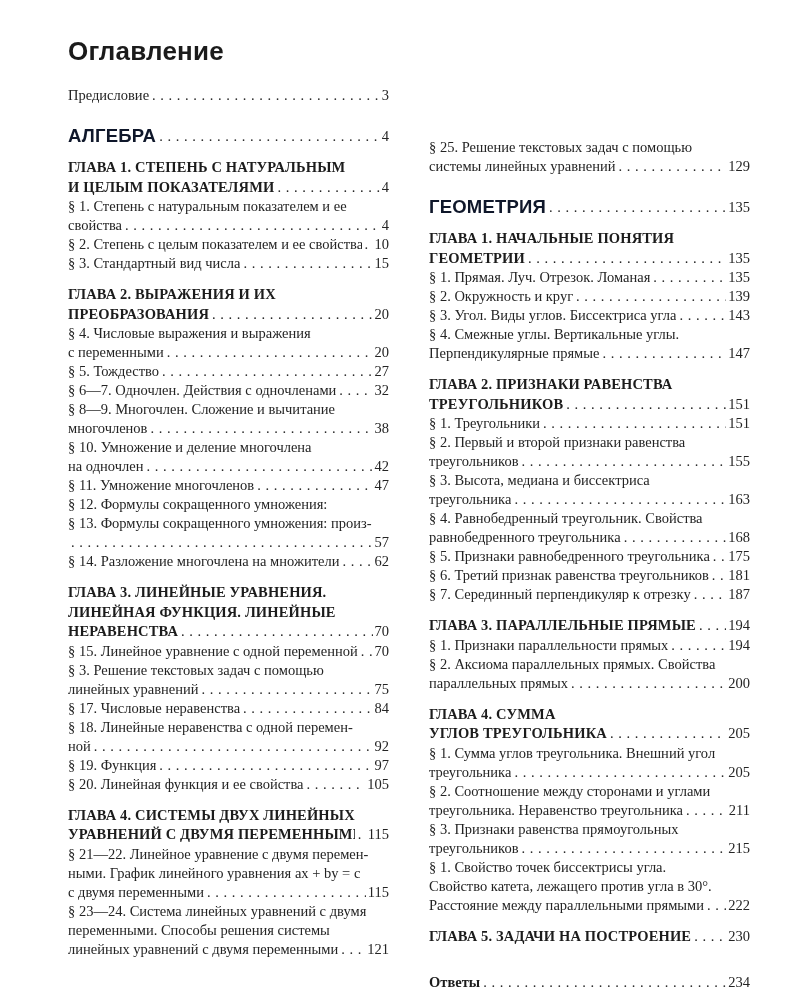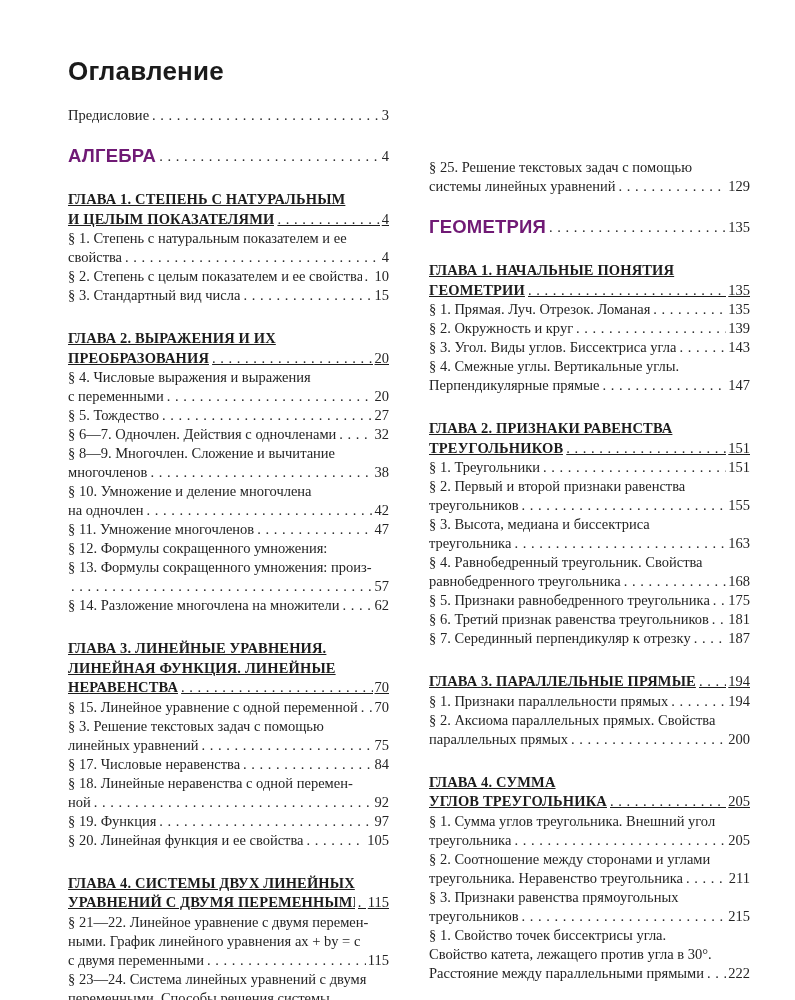--- a/index.html
+++ b/index.html
@@ -6,21 +6,21 @@
     margin: 0;
     padding: 0;
     background: #ffffff;
   }
   .page {
     position: relative;
     width: 795px;
     height: 1000px;
     box-sizing: border-box;
     background: #ffffff;
-    padding: 56px 46px 0 68px;
+    padding: 36px 46px 0 68px;
     overflow: hidden;
     font-family: "Liberation Serif", serif;
     color: #242424;
   }
   .doc-title {
     font-family: "Liberation Sans", sans-serif;
     font-weight: 700;
     font-size: 26px;
     line-height: 30px;
     margin: 0 0 20px 0;
@@ -71,31 +71,30 @@
   }
   
   .entry.part {
     margin: 20px 0 12px 0;
   }
   .entry.part .txt {
     font-family: "Liberation Sans", sans-serif;
     font-weight: 700;
     font-size: 18.5px;
     letter-spacing: 0.2px;
-    color: #701a75;
+    color: #0f172a;
     transform: translateY(1px);
   }
   .entry.part .line.last { align-items: baseline; }
   
   .entry.chapter {
-    margin-top: 24px;
+    margin-top: 12px;
     font-weight: 700;
     color: #1c1c1c;
     letter-spacing: 0.15px;
-    text-decoration: underline;
   }
   .entry.chapter .line { line-height: 19.5px; }
   .entry.chapter .page-num,
   .entry.chapter .leader {
     font-weight: 400;
     color: #242424;
     letter-spacing: normal;
   }
   
   .entry.answers {

